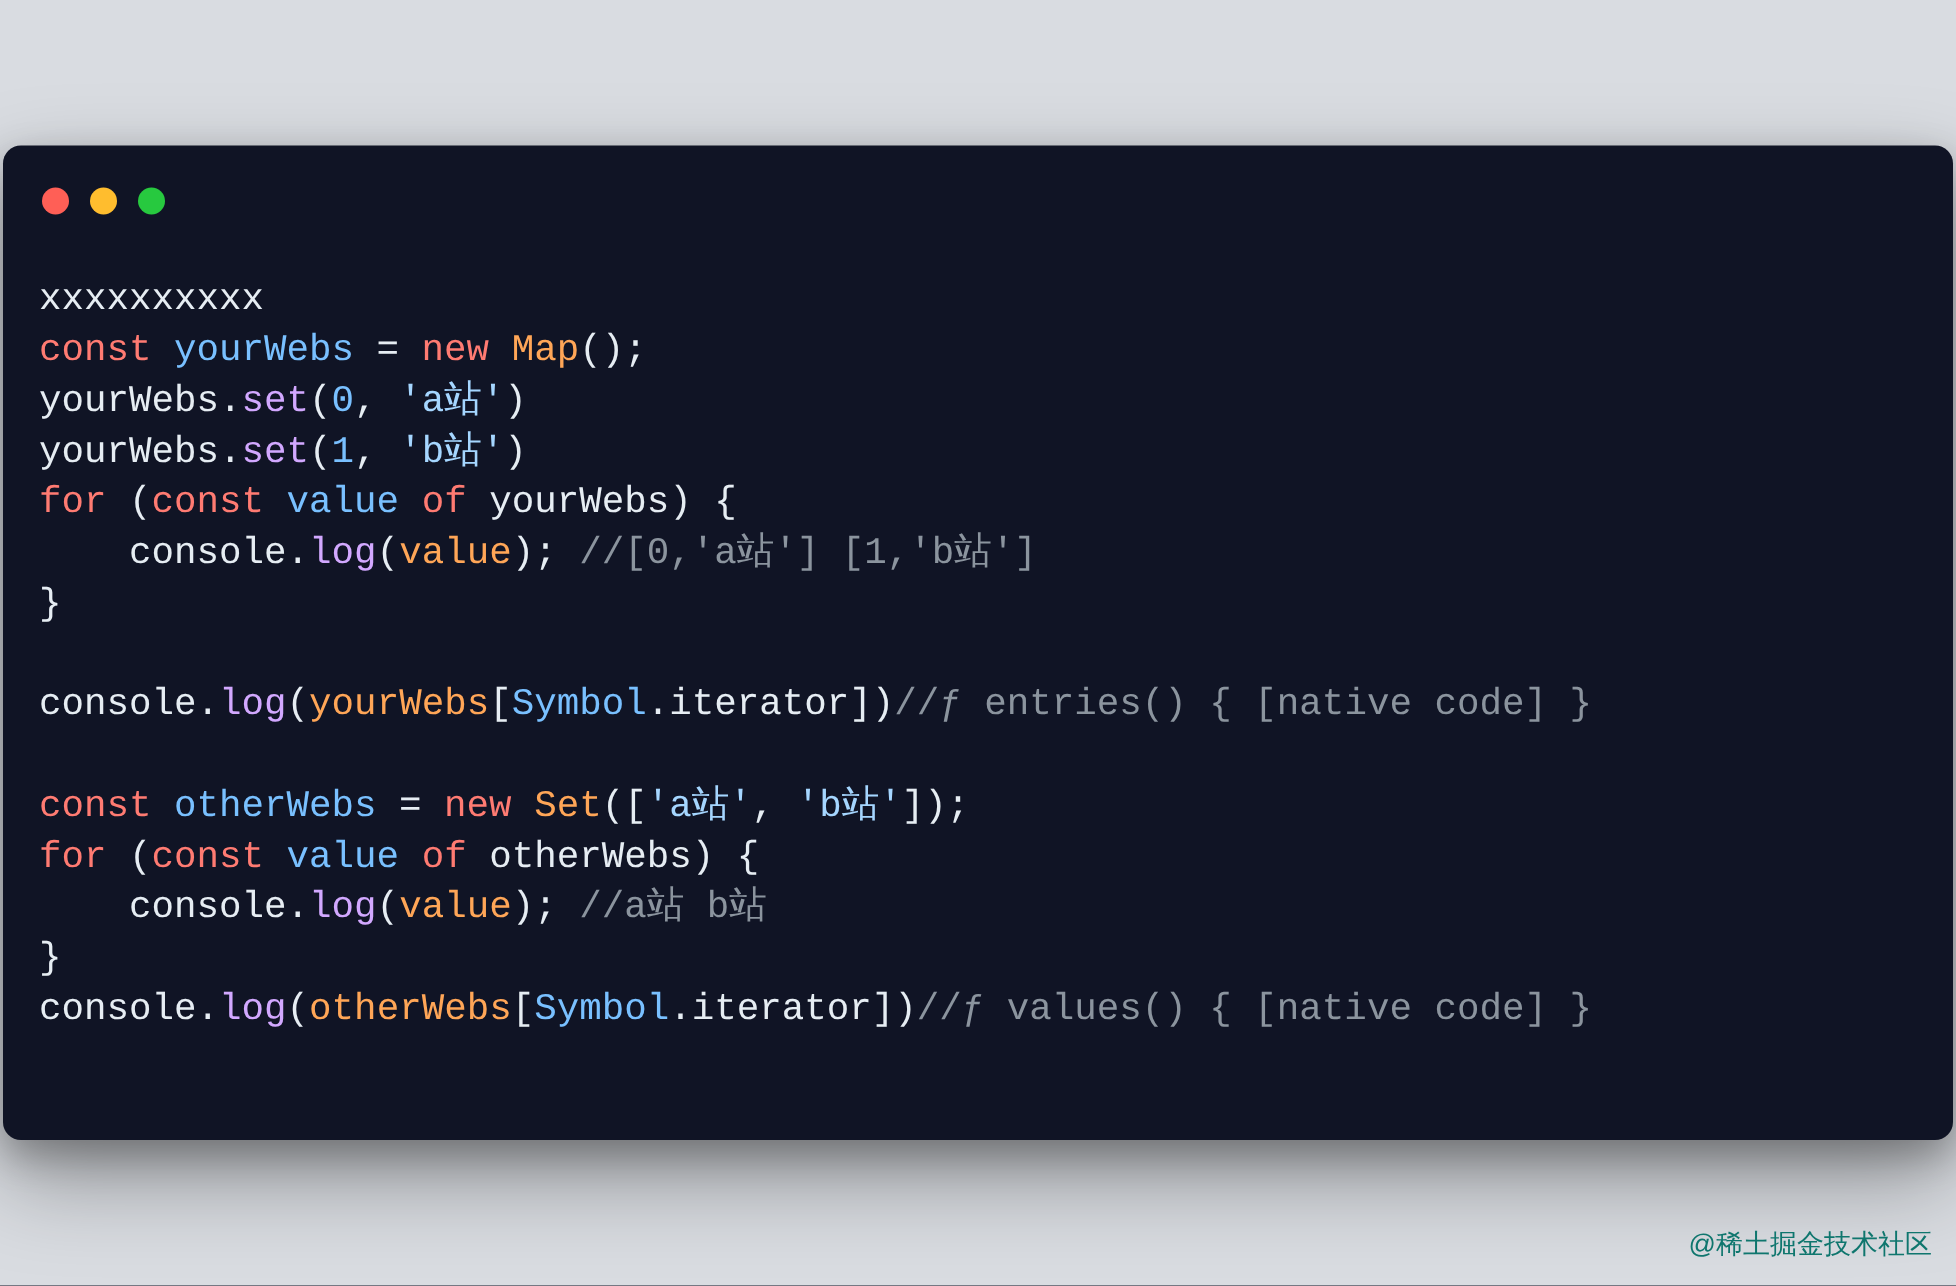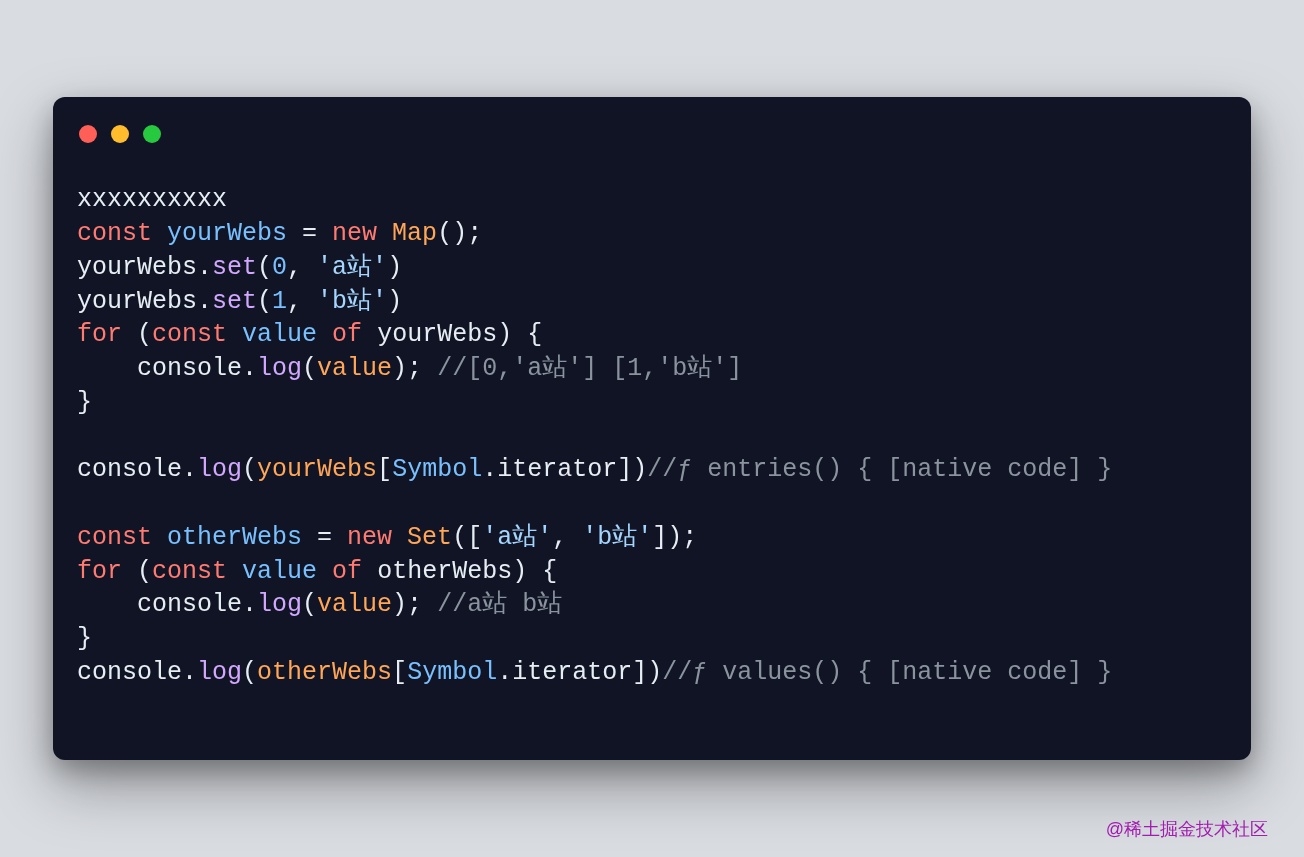--- a/index.html
+++ b/index.html
@@ -7,21 +7,21 @@
       width: 1304px;
       height: 857px;
       background: #d9dce1;
       display: flex;
       align-items: center;
       justify-content: center;
       font-family: "SF Mono", "Menlo", "Consolas", "Courier New", monospace;
       position: relative;
     }
     .window {
-      width: 1198px;
+      width: 1300px;
       background: #101425;
       border-radius: 12px;
       box-shadow: 0 25px 60px rgba(0,0,0,0.35), 0 10px 25px rgba(0,0,0,0.25);
       padding: 22px 24px 70px 24px;
     }
     .traffic-lights {
       display: flex;
       gap: 14px;
       margin-bottom: 40px;
       margin-left: 2px;
@@ -51,22 +51,22 @@
     .c-fn { color: #d2a8ff; }
     .c-num { color: #79c0ff; }
     .c-str { color: #a5d6ff; }
     .c-of { color: #ff7b72; }
     .c-prop { color: #ffa657; }
     .c-ident { color: #e6edf3; }
     .c-comment { color: #8b949e; }
     .watermark {
       position: absolute;
       bottom: 16px;
-      right: 36px;
-      color: #a21caf;
+      right: 16px;
+      color: #0f766e;
       font-family: -apple-system, BlinkMacSystemFont, "Segoe UI", sans-serif;
       font-size: 18px;
     }
   </style>
 </head>
 <body>
 
 <div class="window">
   <div class="traffic-lights">
     <div class="dot red"></div>

